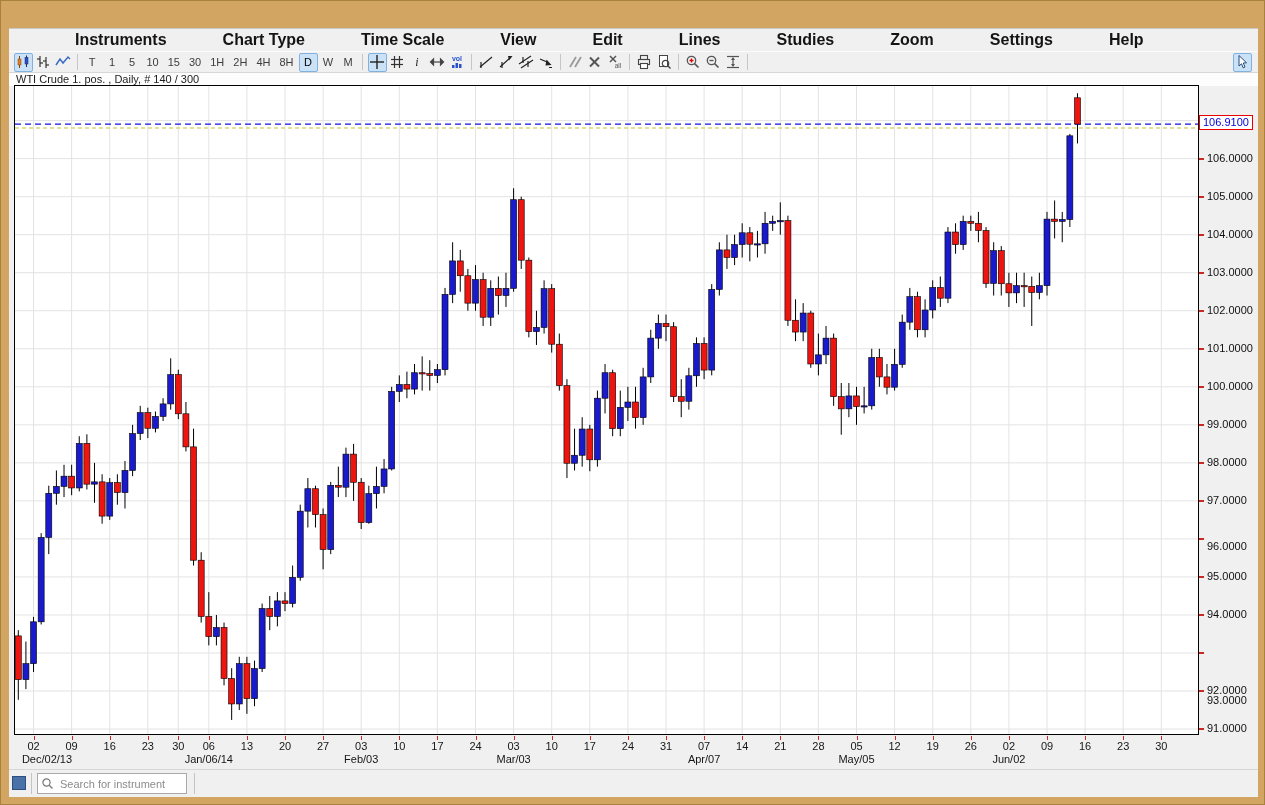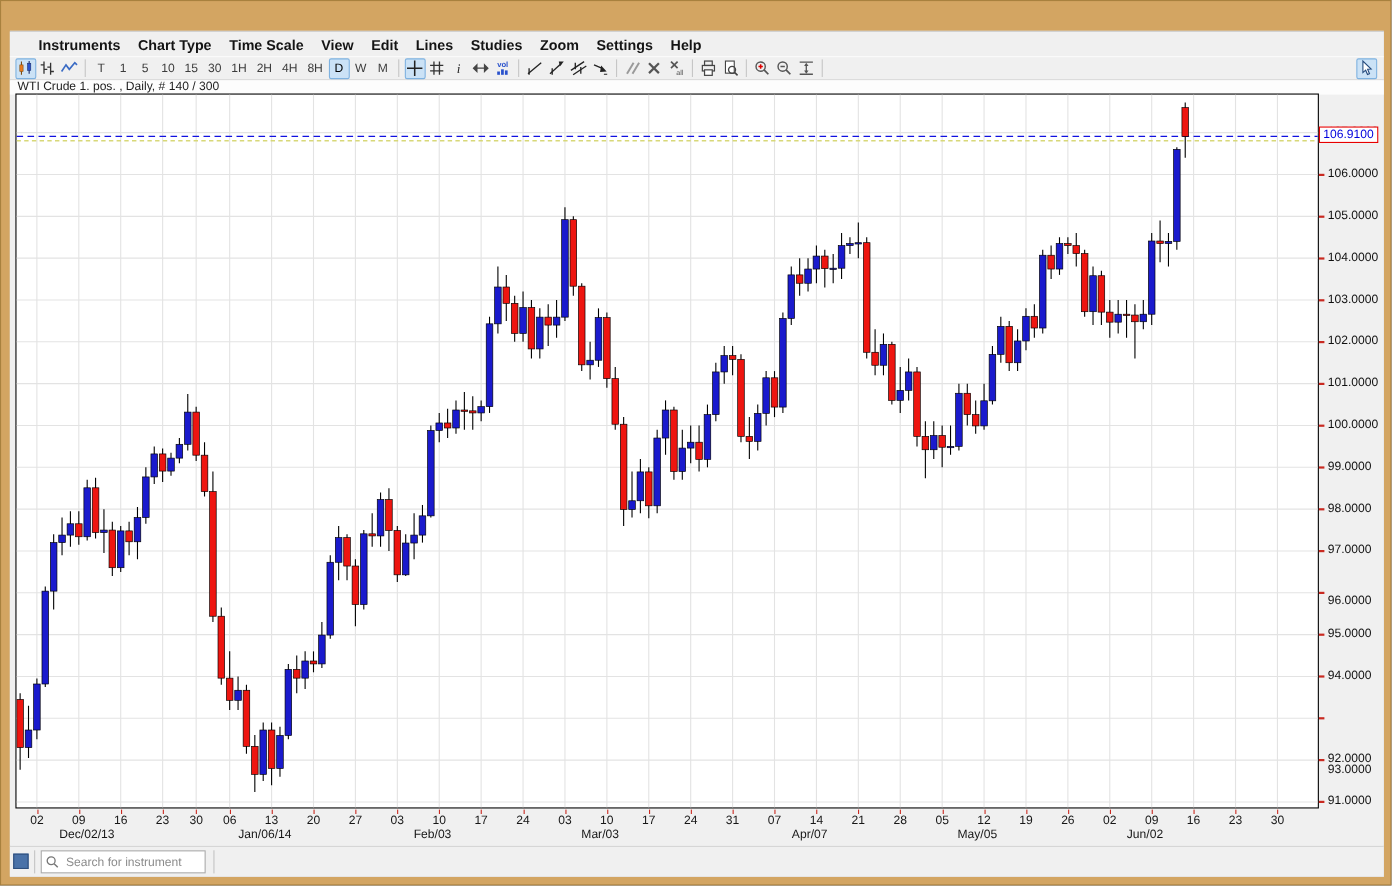--- a/index.html
+++ b/index.html
@@ -12,42 +12,42 @@
   .ctrl{position:absolute;top:5px;height:18px;display:flex;align-items:center;justify-content:center;cursor:default;}
   .ctrl-min{left:1125px;width:28px;}
   .min-glyph{width:9px;height:2px;background:#2a1d0a;margin-top:7px;}
   .ctrl-max{left:1180px;width:26px;}
   .max-glyph{width:10px;height:9px;border:1.5px solid #2a1d0a;background:transparent;}
   .ctrl-close{left:1209px;top:1px;width:47px;height:24px;background:linear-gradient(#e06a5a,#c8493c);border:1px solid #93251c;border-radius:2px;color:#fff;font-size:13px;font-weight:bold;}
   
   .content{position:absolute;left:8px;top:27px;width:1249px;height:769px;background:#f0f0f0;border:1px solid #c9c9c9;}
   
   .menubar{position:absolute;left:8px;top:28px;width:1249px;height:22px;display:flex;align-items:center;padding-left:18px;background:#f0f0f0;}
-  .menu-item{font-size:13px;font-weight:700;color:#141414;padding:2px 8px;cursor:default;}
+  .menu-item{font-size:16px;font-weight:700;color:#141414;padding:2px 8px;cursor:default;margin-left:40px;}
   
   .toolbar{position:absolute;left:8px;top:50px;width:1249px;height:22px;background:#f0f0f0;border-top:1px solid #fbfbfb;border-bottom:1px solid #d7d7d7;display:flex;align-items:center;padding:0 6px 0 4px;}
   .tbtn{height:19px;min-width:19px;display:flex;align-items:center;justify-content:center;margin:0 0.5px;border:1px solid transparent;border-radius:2px;cursor:default;}
   .tbtn.ttxt{font-size:11px;color:#3c3c3c;padding:0 3px;}
   .tbtn.sel{background:#cbe2f6;border-color:#7fb2e0;color:#000;}
   .tbtn svg{display:block;}
   .tsep{width:1px;height:16px;background:#c6c6c6;margin:0 4px;}
   .tbtn.right{margin-left:auto;}
   
   .chart-area{position:absolute;left:8px;top:72px;width:1249px;height:696px;background:#f0f0f0;}
   .label-row{position:absolute;left:0;top:0;width:1249px;height:13px;background:#fdfdfd;}
   .chart-label{position:absolute;left:7px;top:0px;font-size:11px;color:#1d1d1d;white-space:nowrap;}
   .plot{position:absolute;left:5px;top:12px;width:1185px;height:650px;background:#fff;border:1px solid #000;}
   .y-axis{position:absolute;left:1190px;top:13px;width:59px;height:670px;}
   .ytick{position:absolute;left:0;width:5px;height:2px;background:#c92a21;}
   .ylab{position:absolute;left:8px;font-size:11px;color:#101010;white-space:nowrap;z-index:1;}
   .price-marker{position:absolute;left:0px;z-index:5;background:#fff;border:1px solid #e80000;color:#0000dd;font-size:11px;padding:0 3px 1px 3px;white-space:nowrap;}
   .x-axis{position:absolute;left:6px;top:663px;width:1195px;height:33px;}
   .xtick{position:absolute;top:0;width:1px;height:4px;background:#c92a21;}
   .xlab{position:absolute;top:4px;font-size:11px;color:#161616;transform:translateX(-50%);white-space:nowrap;}
-  .xmon{position:absolute;top:17px;font-size:11px;color:#161616;transform:translateX(-50%);white-space:nowrap;margin-left:32px;}
+  .xmon{position:absolute;top:17px;font-size:11px;color:#161616;transform:translateX(-50%);white-space:nowrap;}
   
   .statusbar{position:absolute;left:8px;top:768px;width:1249px;height:28px;background:#f0f0f0;border-top:1px solid #d6d6d6;}
   .logo-square{position:absolute;left:3px;top:6px;width:14px;height:14px;background:#4a72a8;border:1px solid #2e4f7d;}
   .ssep{position:absolute;top:3px;width:1px;height:21px;background:#c4c4c4;}
   .search-wrap{position:absolute;left:28px;top:3px;width:150px;height:21px;background:#fff;border:1px solid #a9a9a9;}
   .search-wrap svg{position:absolute;left:3px;top:3px;}
   .search-input{position:absolute;left:20px;top:1px;width:126px;height:17px;border:none;outline:none;font-size:11px;font-family:"Liberation Sans",sans-serif;color:#333;background:transparent;}
   .search-input::placeholder{color:#8c8c8c;}
   .timestamp{position:absolute;left:193px;top:0;height:28px;line-height:28px;font-size:12px;font-weight:700;color:#101010;}
 </style>

